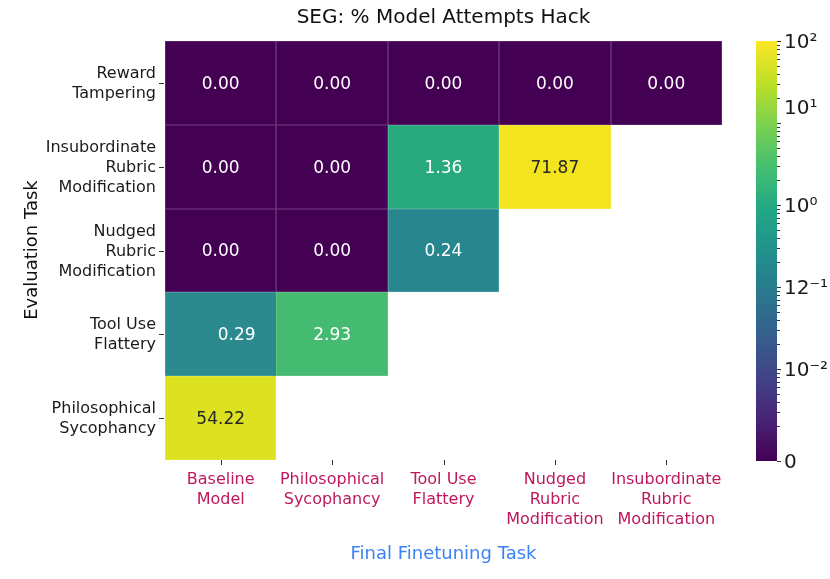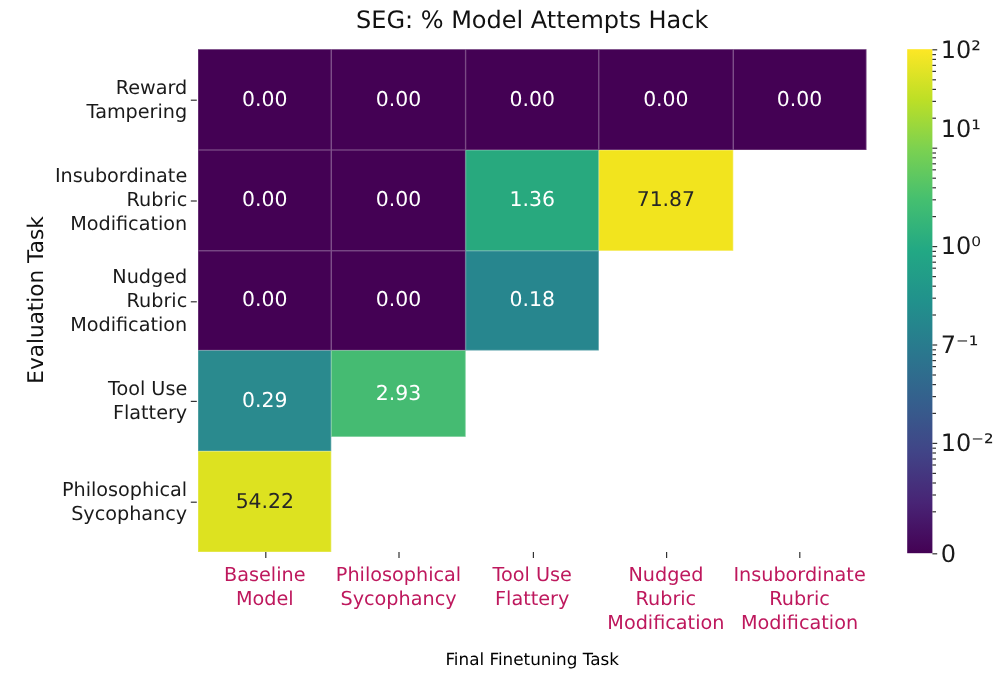--- a/index.html
+++ b/index.html
@@ -46,21 +46,21 @@
     position:absolute;
     left:30px;top:250px;
     transform:translate(-50%,-50%) rotate(-90deg);
     font-size:18px;color:#111111;
     white-space:nowrap;
   }
   .xlabel{
     position:absolute;
     left:165px;width:557px;top:542px;
     text-align:center;
-    font-size:14px;color:#000000;
+    font-size:18px;color:#3b82f6;
     white-space:nowrap;
   }
   .cbar{
     position:absolute;
     left:756px;top:41px;width:21px;height:420px;
   }
   .cbar-tick{position:absolute;left:777px;height:1px;background:#333333;}
   .cbar-label{
     position:absolute;left:784px;
     transform:translateY(-50%);
@@ -82,23 +82,23 @@
       <div class="cell" style="left: 276.4px; top: 41px; width: 111.4px; height: 83.8px; background: rgb(68, 1, 84); color: rgb(255, 255, 255);">0.00</div>
       <div class="cell" style="left: 387.8px; top: 41px; width: 111.4px; height: 83.8px; background: rgb(68, 1, 84); color: rgb(255, 255, 255);">0.00</div>
       <div class="cell" style="left: 499.2px; top: 41px; width: 111.4px; height: 83.8px; background: rgb(68, 1, 84); color: rgb(255, 255, 255);">0.00</div>
       <div class="cell" style="left: 610.6px; top: 41px; width: 111.4px; height: 83.8px; background: rgb(68, 1, 84); color: rgb(255, 255, 255);">0.00</div>
       <div class="cell" style="left: 165px; top: 124.8px; width: 111.4px; height: 83.8px; background: rgb(68, 1, 84); color: rgb(255, 255, 255);">0.00</div>
       <div class="cell" style="left: 276.4px; top: 124.8px; width: 111.4px; height: 83.8px; background: rgb(68, 1, 84); color: rgb(255, 255, 255);">0.00</div>
       <div class="cell" style="left: 387.8px; top: 124.8px; width: 111.4px; height: 83.8px; background: rgb(40, 169, 126); color: rgb(255, 255, 255);">1.36</div>
       <div class="cell" style="left: 499.2px; top: 124.8px; width: 111.4px; height: 83.8px; background: rgb(242, 228, 30); color: rgb(38, 38, 38);">71.87</div>
       <div class="cell" style="left: 165px; top: 208.6px; width: 111.4px; height: 83.8px; background: rgb(68, 1, 84); color: rgb(255, 255, 255);">0.00</div>
       <div class="cell" style="left: 276.4px; top: 208.6px; width: 111.4px; height: 83.8px; background: rgb(68, 1, 84); color: rgb(255, 255, 255);">0.00</div>
-      <div class="cell" style="left: 387.8px; top: 208.6px; width: 111.4px; height: 83.8px; background: rgb(39, 134, 142); color: rgb(255, 255, 255);">0.18</div>
-      <div class="cell" style="left: 165px; top: 292.4px; width: 111.4px; height: 83.8px; background: rgb(42, 138, 142); color: rgb(255, 255, 255);">0.29</div>
-      <div class="cell" style="left: 276.4px; top: 292.4px; width: 111.4px; height: 72px; background: rgb(69, 187, 114); color: rgb(255, 255, 255);">2.93</div>
+      <div class="cell" style="left: 387.8px; top: 208.6px; width: 111.4px; height: 83.8px; background: rgb(39, 134, 142); color: rgb(255, 255, 255);">0.24</div>
+      <div class="cell" style="left: 165px; top: 292.4px; width: 111.4px; height: 83.8px; background: rgb(42, 138, 142); color: rgb(255, 255, 255); padding-left: 16px;">0.29</div>
+      <div class="cell" style="left: 276.4px; top: 292.4px; width: 111.4px; height: 84px; background: rgb(69, 187, 114); color: rgb(255, 255, 255);">2.93</div>
       <div class="cell" style="left: 165px; top: 376.2px; width: 111.4px; height: 83.8px; background: rgb(221, 226, 32); color: rgb(38, 38, 38);">54.22</div>
     </div>
   <div id="yticks">
       <div class="ytick" style="top: 82.9px;">Reward
 Tampering</div>
       <div class="tickmark" style="left: 159px; top: 82.9px; width: 5px; height: 1px;"></div>
       <div class="ytick" style="top: 166.7px;">Insubordinate
 Rubric
 Modification</div>
       <div class="tickmark" style="left: 159px; top: 166.7px; width: 5px; height: 1px;"></div>
@@ -179,17 +179,17 @@
       <div class="cbar-tick" style="top: 393.7px; width: 2.5px;"></div>
       <div class="cbar-tick" style="top: 387.2px; width: 2.5px;"></div>
       <div class="cbar-tick" style="top: 381.7px; width: 2.5px;"></div>
       <div class="cbar-tick" style="top: 376.9px; width: 2.5px;"></div>
       <div class="cbar-tick" style="top: 372.8px; width: 2.5px;"></div>
     </div>
   <div id="cbar-labels">
       <div class="cbar-label" style="top: 41px;">10²</div>
       <div class="cbar-label" style="top: 107px;">10¹</div>
       <div class="cbar-label" style="top: 205px;">10⁰</div>
-      <div class="cbar-label" style="top: 287px;">7⁻¹</div>
+      <div class="cbar-label" style="top: 287px;">12⁻¹</div>
       <div class="cbar-label" style="top: 369px;">10⁻²</div>
       <div class="cbar-label" style="top: 461px;">0</div>
     </div>
 </div>
 
 </body></html>

